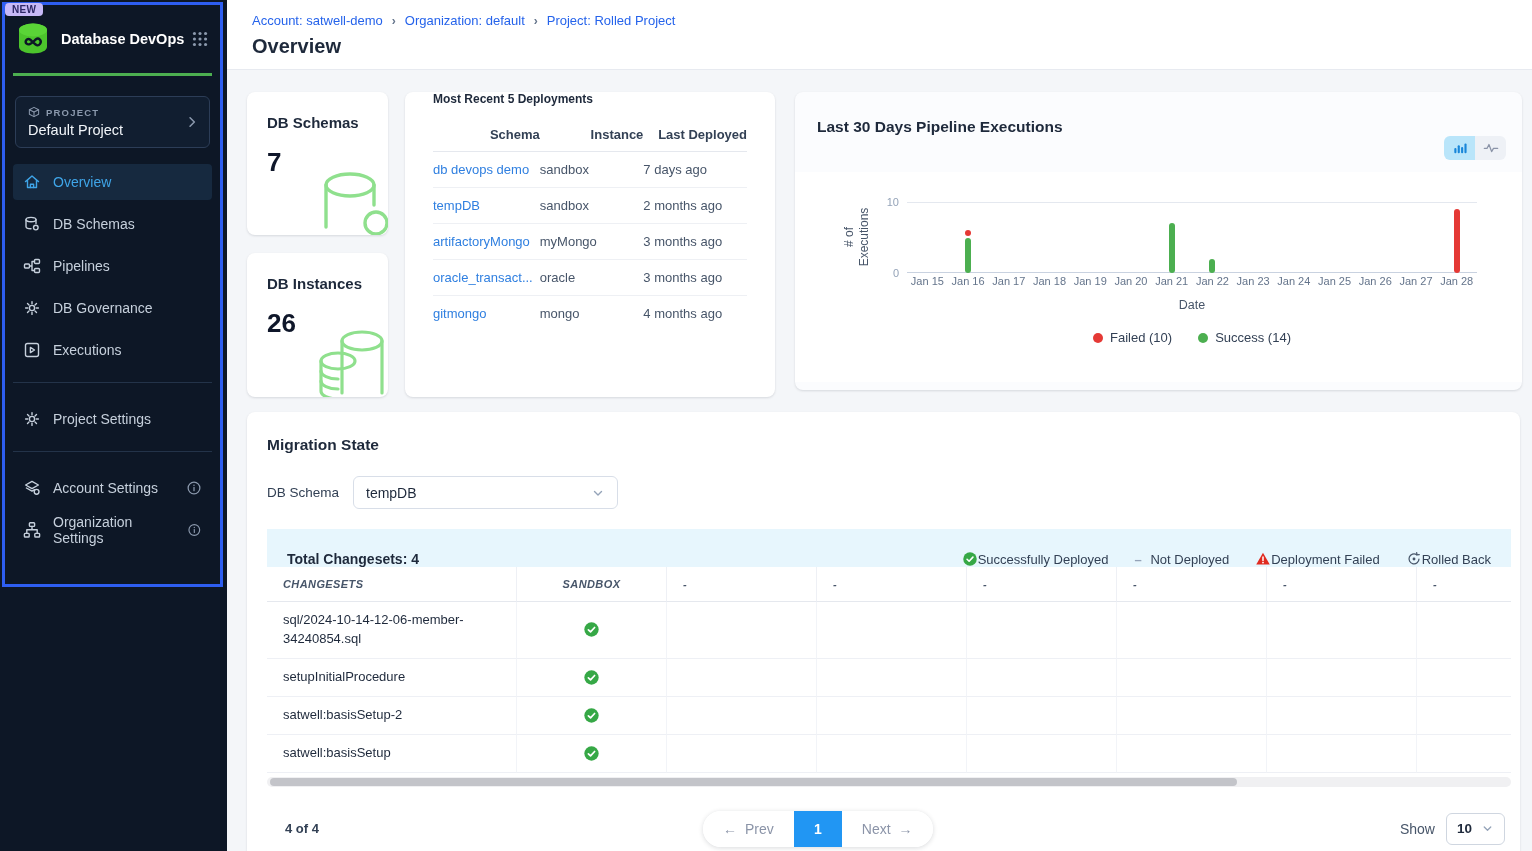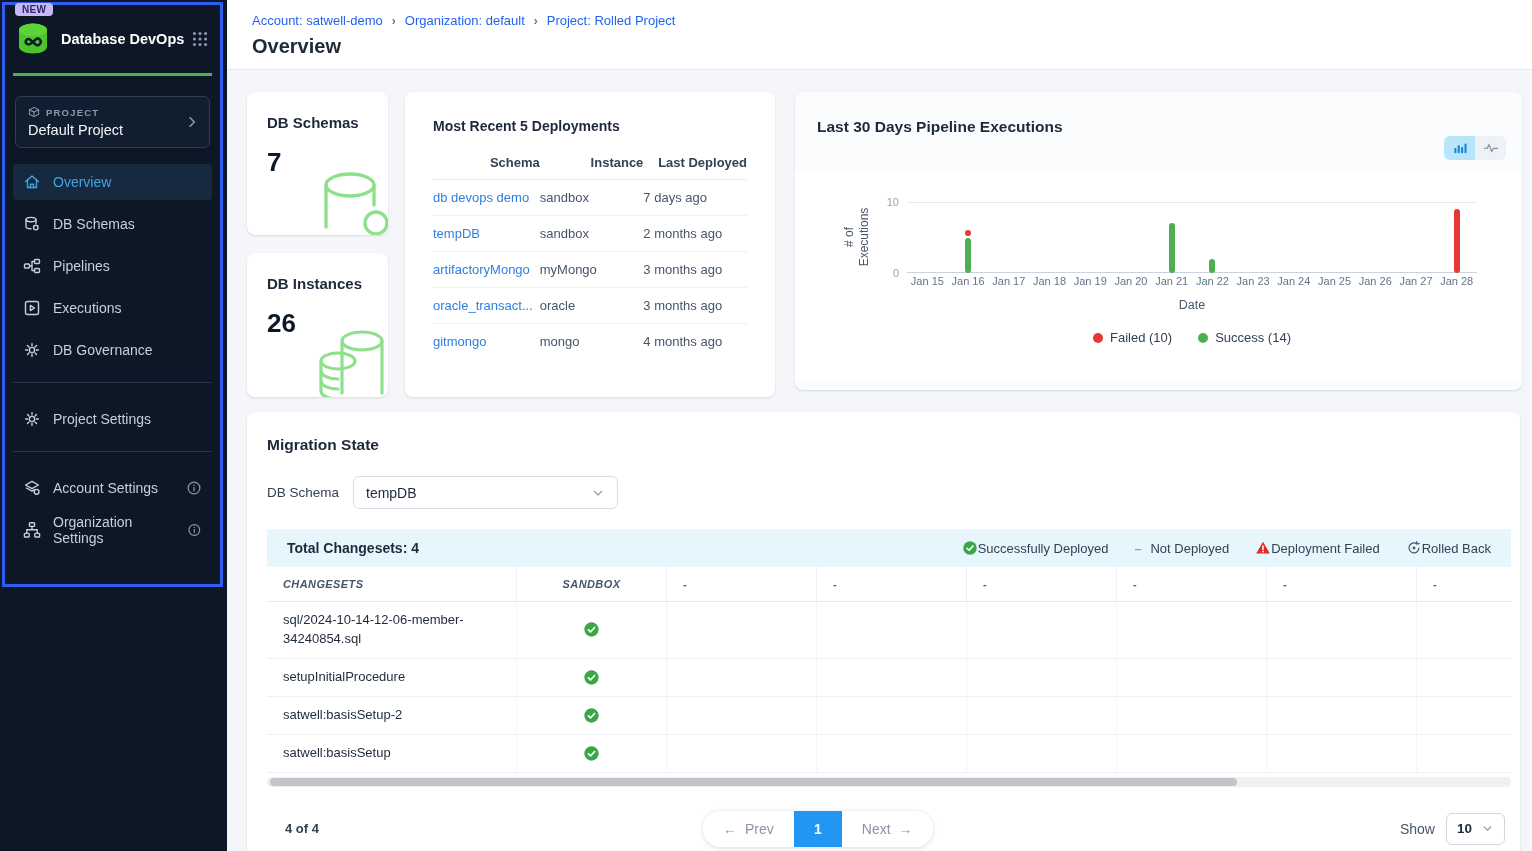--- a/index.html
+++ b/index.html
@@ -3,21 +3,21 @@
 <meta charset="utf-8">
 <style>
   * { box-sizing: border-box; margin: 0; padding: 0; }
   html,body { width:1532px; height:851px; overflow:hidden; }
   body { font-family:"Liberation Sans", sans-serif; background:#f4f6f9; position:relative; }
 
   
   .sidebar { position:absolute; left:0; top:0; width:227px; height:851px; background:#0d1726; z-index:5; }
   .sb-box { position:absolute; left:2px; top:2px; width:221px; height:585px; border:3px solid #2e5ef0; background:#0d1726; }
   .sb-header { position:relative; display:flex; align-items:center; padding:16px 10px 10px 10px; }
-  .new-badge { position:absolute; top:-2px; left:10px; background:#c7b9f7; color:#2e2867; font-size:10px; font-weight:bold; padding:1px 7px; border-radius:4px; letter-spacing:.3px; }
+  .new-badge { position:absolute; top:-2px; left:0; background:#c7b9f7; color:#2e2867; font-size:10px; font-weight:bold; padding:1px 7px; border-radius:4px; letter-spacing:.3px; }
   .logo { width:36px; height:36px; flex:0 0 auto; }
   .app-title { color:#ffffff; font-weight:bold; font-size:14.5px; margin-left:10px; flex:1; }
   .grid-icon { color:#8b99ad; width:20px; height:20px; cursor:pointer; }
   .green-line { height:3px; background:#4caf50; margin:6px 8px 0 8px; }
   .project-box { margin:20px 10px 0; background:#111e30; border:1px solid #2c3d57; border-radius:6px; padding:9px 12px; position:relative; cursor:pointer; }
   .project-label { color:#8b99ad; font-size:9.5px; letter-spacing:1.2px; font-weight:bold; display:flex; align-items:center; gap:6px; }
   .project-label svg { width:12px; height:12px; }
   .project-name { color:#f1f5f9; font-size:14.5px; margin-top:4px; }
   .project-chevron { position:absolute; right:10px; top:50%; transform:translateY(-50%); color:#8b99ad; width:14px; height:14px; }
   .nav { margin:16px 8px 0; }
@@ -37,21 +37,21 @@
   
   .card { position:absolute; background:#fff; border-radius:8px; box-shadow:0 1px 2px rgba(16,24,40,.05), 0 1px 3px rgba(16,24,40,.08); }
   .stat-card { width:141px; overflow:hidden; }
   #stat-0 { left:247px; top:92px; height:143px; }
   #stat-1 { left:247px; top:253px; height:144px; }
   .stat-title { font-size:15px; font-weight:bold; color:#1e293b; padding:22px 0 0 20px; }
   .stat-value { font-size:26px; font-weight:bold; color:#0f172a; padding:16px 0 0 20px; }
   .stat-icon { position:absolute; right:-8px; bottom:-14px; color:#8fe08d; }
 
   .deploy-card { left:405px; top:92px; width:370px; height:305px; padding:0 28px; }
-  .deploy-title { font-size:14px; font-weight:bold; color:#1e293b; margin-top:26px; }
+  .deploy-title { font-size:12px; font-weight:bold; color:#1e293b; }
   .deploy-table { width:100%; margin-top:12px; border-collapse:collapse; font-size:13px; }
   .deploy-table th { text-align:right; color:#334155; font-weight:bold; padding:9px 0; border-bottom:1px solid #e5e8ee; }
   .deploy-table td { padding:10px 0; border-bottom:1px solid #eef0f4; color:#475569; }
   .deploy-table tr:last-child td { border-bottom:none; }
   .deploy-table .link { color:#2f7fe0; cursor:pointer; }
   .col-schema { width:34%; } .col-instance { width:33%; }
 
   
   .chart-card { left:795px; top:92px; width:727px; height:298px; background:#fbfcfe; }
   .chart-title { font-size:15.5px; font-weight:bold; color:#1e293b; padding:26px 0 0 22px; }
@@ -75,21 +75,21 @@
 
   
   .migration-card { left:247px; top:412px; width:1273px; height:439px; border-radius:8px 8px 0 0; padding:0 9px 0 20px; overflow:hidden; }
   .mig-title { font-size:15.5px; font-weight:bold; color:#1e293b; margin-top:24px; }
   .mig-controls { margin-top:22px; display:flex; align-items:center; }
   .mig-schema-label { font-size:13.5px; color:#334155; width:86px; }
   .select { width:265px; height:33px; border:1px solid #d8dee8; border-radius:6px; background:#fff; display:flex; align-items:center; justify-content:space-between; padding:0 12px; font-size:14px; color:#1e293b; cursor:pointer; }
   .select .chev { color:#94a3b8; width:14px; height:14px; }
 
   .mig-table-wrap { margin-top:20px; width:1244px; overflow:hidden; }
-  .total-bar { height:38px; background:#e7f6fd; display:flex; align-items:center; justify-content:space-between; padding:0 20px; }
+  .total-bar { height:38px; background:#e7f6fd; display:flex; align-items:flex-end; justify-content:space-between; padding:0 20px; }
   .total-label { font-weight:bold; font-size:14px; color:#1e293b; }
   .status-legend { display:flex; gap:26px; align-items:center; font-size:13px; color:#334155; }
   .status-legend .li { display:flex; align-items:center; }
   .dash-glyph { color:#94a3b8; font-weight:bold; }
   .rollback-glyph { color:#475569; }
 
   .grid-table { display:grid; grid-template-columns:250px 150px repeat(6, 150px); width:1300px; background:#fff; font-size:13px; }
   .gh { padding:11px 16px; color:#475569; font-size:11px; font-weight:bold; letter-spacing:.4px; border-bottom:1px solid #e5e8ee; border-right:1px solid #eef0f5; background:#fff;font-style:italic; }
   .gh.center { text-align:center; }
   .gc { border-bottom:1px solid #eef0f5; border-right:1px solid #f2f4f8; padding:9px 16px; color:#1e293b; display:flex; align-items:center; min-height:38px; line-height:1.45; overflow-wrap:anywhere; }
@@ -179,34 +179,34 @@
               <rect x="11.5" y="2.5" width="5" height="4" rx="1"></rect>
               <rect x="11.5" y="11.5" width="5" height="4" rx="1"></rect>
               <path d="M6.5 9H9V4.5h2.5M9 9v4.5h2.5"></path>
             </svg>
           </span>
           <span>Pipelines</span>
         </div>
         <div class="nav-item">
           <span class="icon" style="display: inline-flex; align-items: center;">
             <svg viewBox="0 0 18 18" fill="none" stroke="currentColor" stroke-width="1.4" stroke-linecap="round" stroke-linejoin="round" width="100%" height="100%">
+              <circle cx="9" cy="9" r="2.6"></circle>
+              <path d="M9 2.6v2.1M9 13.3v2.1M2.6 9h2.1M13.3 9h2.1M4.5 4.5 6 6M12 12l1.5 1.5M13.5 4.5 12 6M6 12l-1.5 1.5"></path>
+            </svg>
+          </span>
+          <span>DB Governance</span>
+        </div>
+        <div class="nav-item">
+          <span class="icon" style="display: inline-flex; align-items: center;">
+            <svg viewBox="0 0 18 18" fill="none" stroke="currentColor" stroke-width="1.4" stroke-linecap="round" stroke-linejoin="round" width="100%" height="100%">
               <rect x="2.5" y="2.5" width="13" height="13" rx="2"></rect>
               <path d="M7.4 6.4 11.5 9l-4.1 2.6z"></path>
             </svg>
           </span>
           <span>Executions</span>
-        </div>
-        <div class="nav-item">
-          <span class="icon" style="display: inline-flex; align-items: center;">
-            <svg viewBox="0 0 18 18" fill="none" stroke="currentColor" stroke-width="1.4" stroke-linecap="round" stroke-linejoin="round" width="100%" height="100%">
-              <circle cx="9" cy="9" r="2.6"></circle>
-              <path d="M9 2.6v2.1M9 13.3v2.1M2.6 9h2.1M13.3 9h2.1M4.5 4.5 6 6M12 12l1.5 1.5M13.5 4.5 12 6M6 12l-1.5 1.5"></path>
-            </svg>
-          </span>
-          <span>DB Governance</span>
         </div>
       </nav>
     <div class="sb-divider"></div>
     <nav class="nav" id="nav-secondary">
         <div class="nav-item">
           <span class="icon" style="display: inline-flex; align-items: center;">
             <svg viewBox="0 0 18 18" fill="none" stroke="currentColor" stroke-width="1.4" stroke-linecap="round" stroke-linejoin="round" width="100%" height="100%">
               <circle cx="9" cy="9" r="2.6"></circle>
               <path d="M9 2.6v2.1M9 13.3v2.1M2.6 9h2.1M13.3 9h2.1M4.5 4.5 6 6M12 12l1.5 1.5M13.5 4.5 12 6M6 12l-1.5 1.5"></path>
             </svg>

